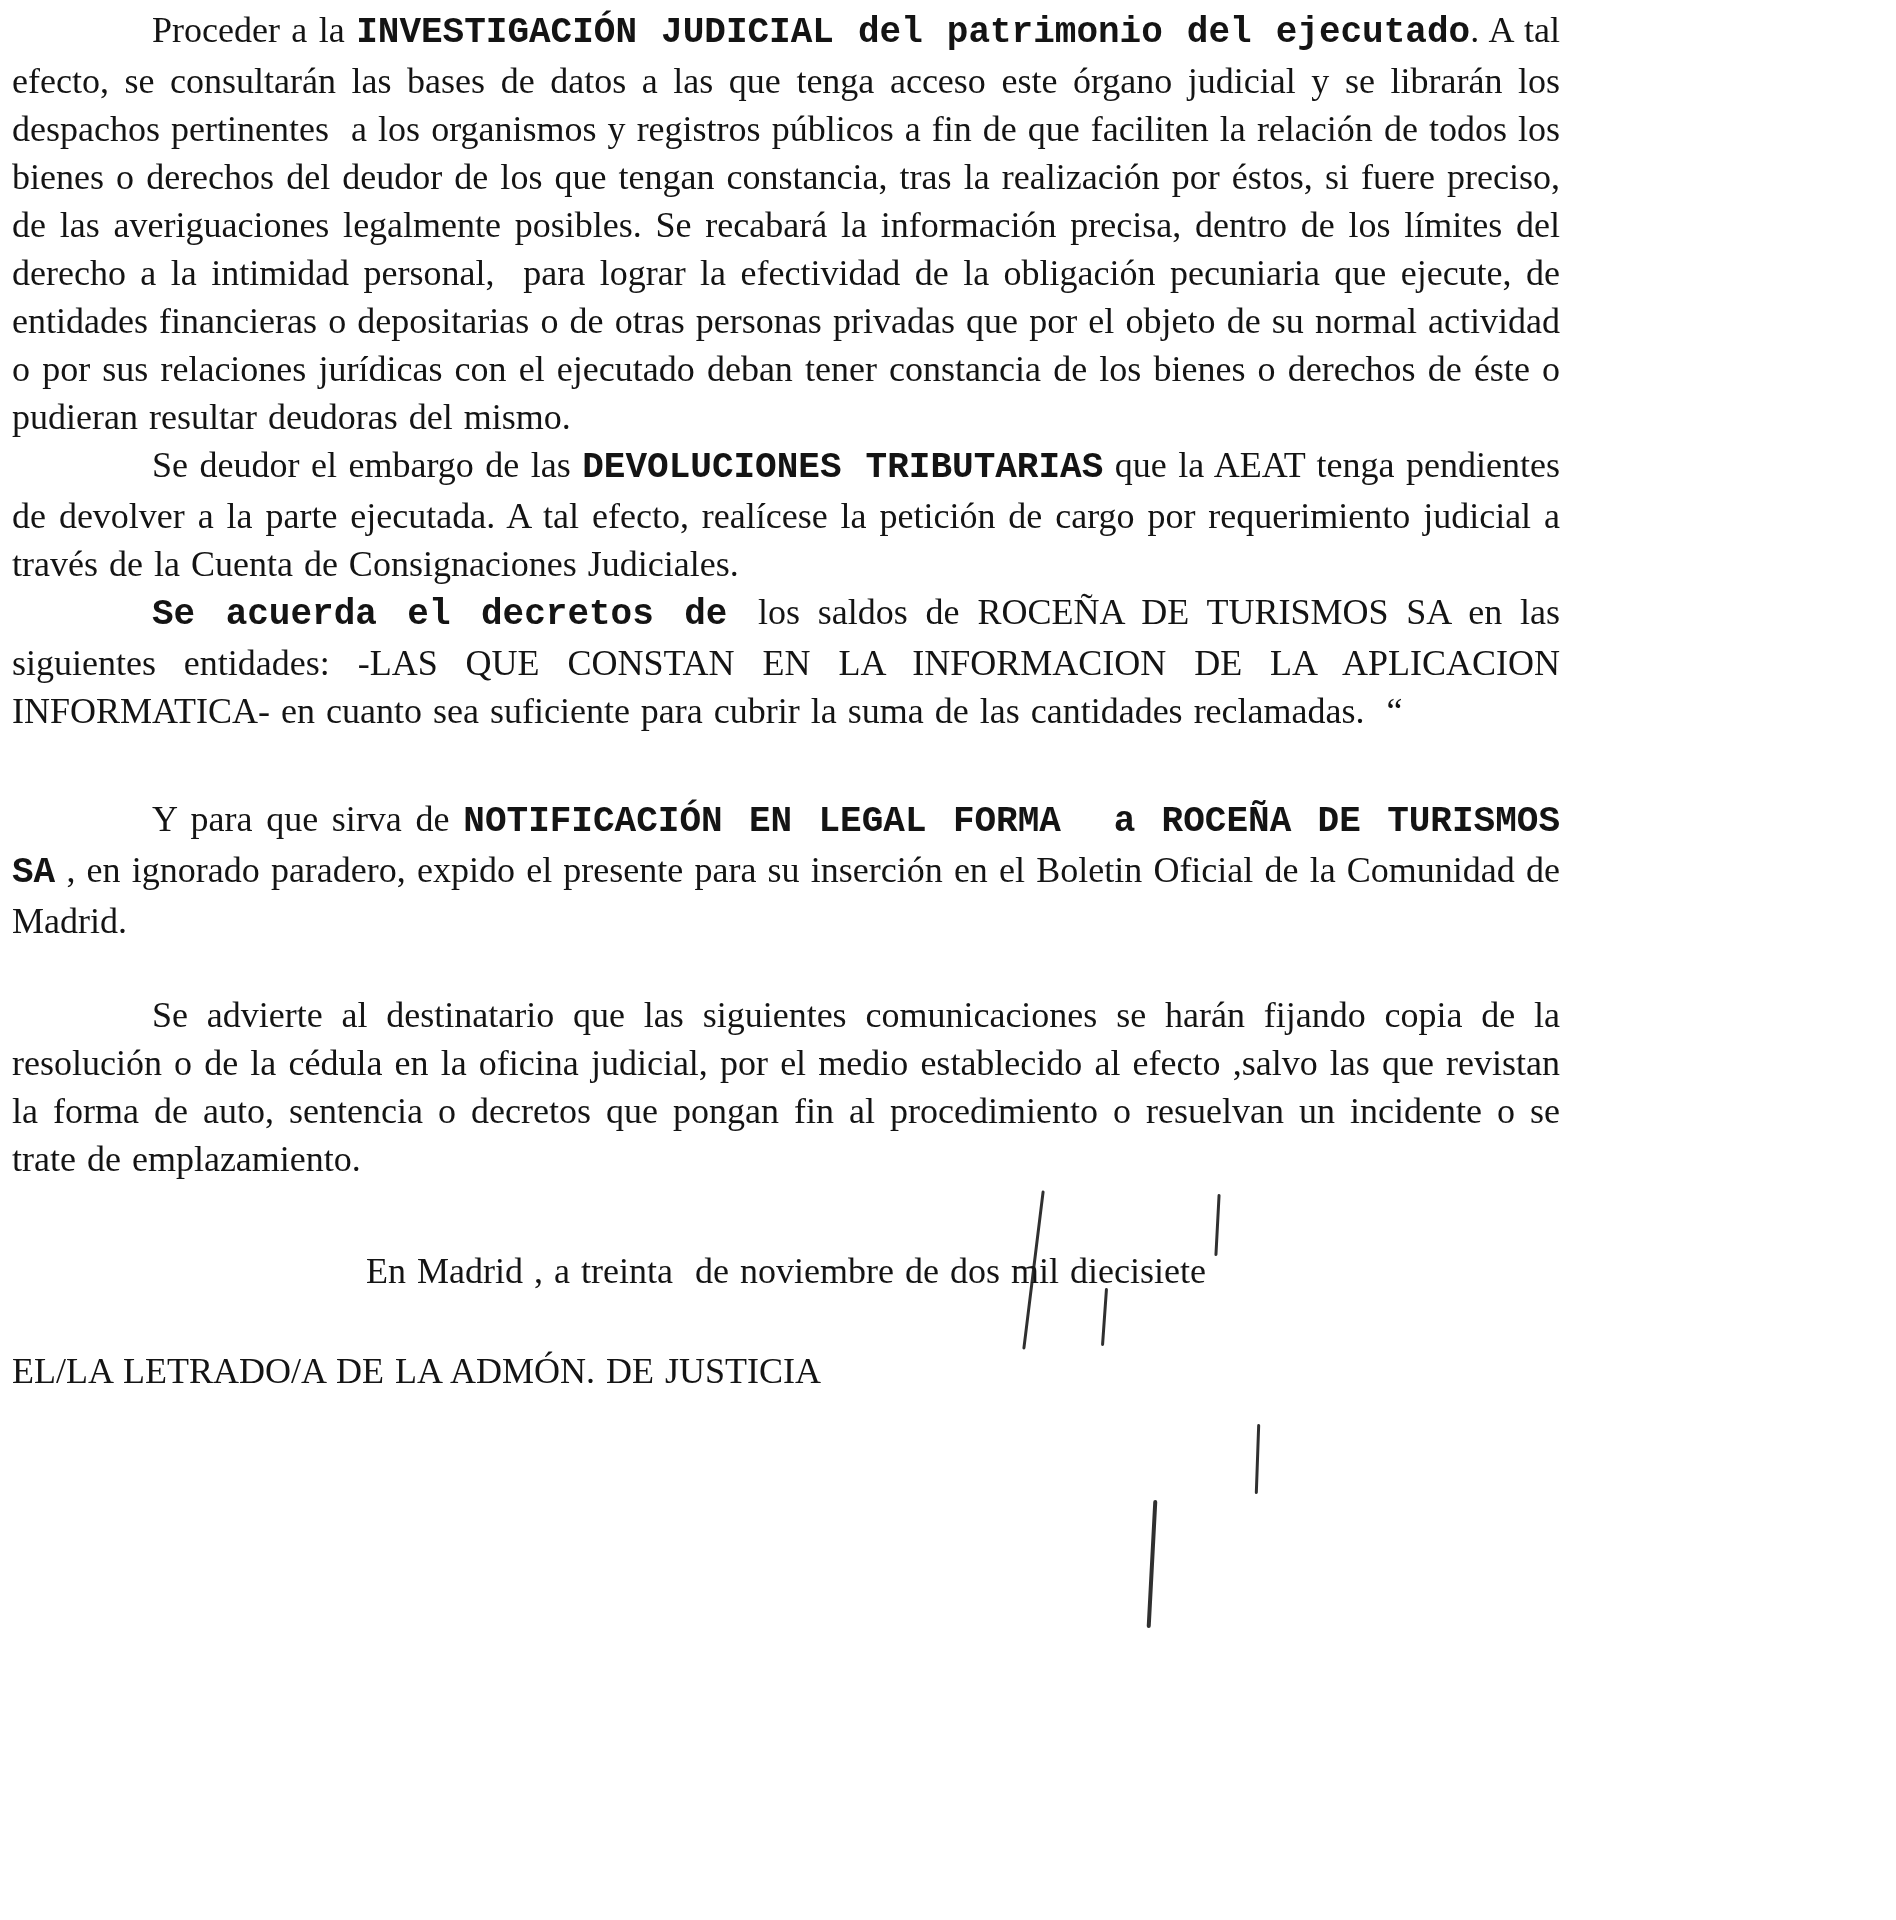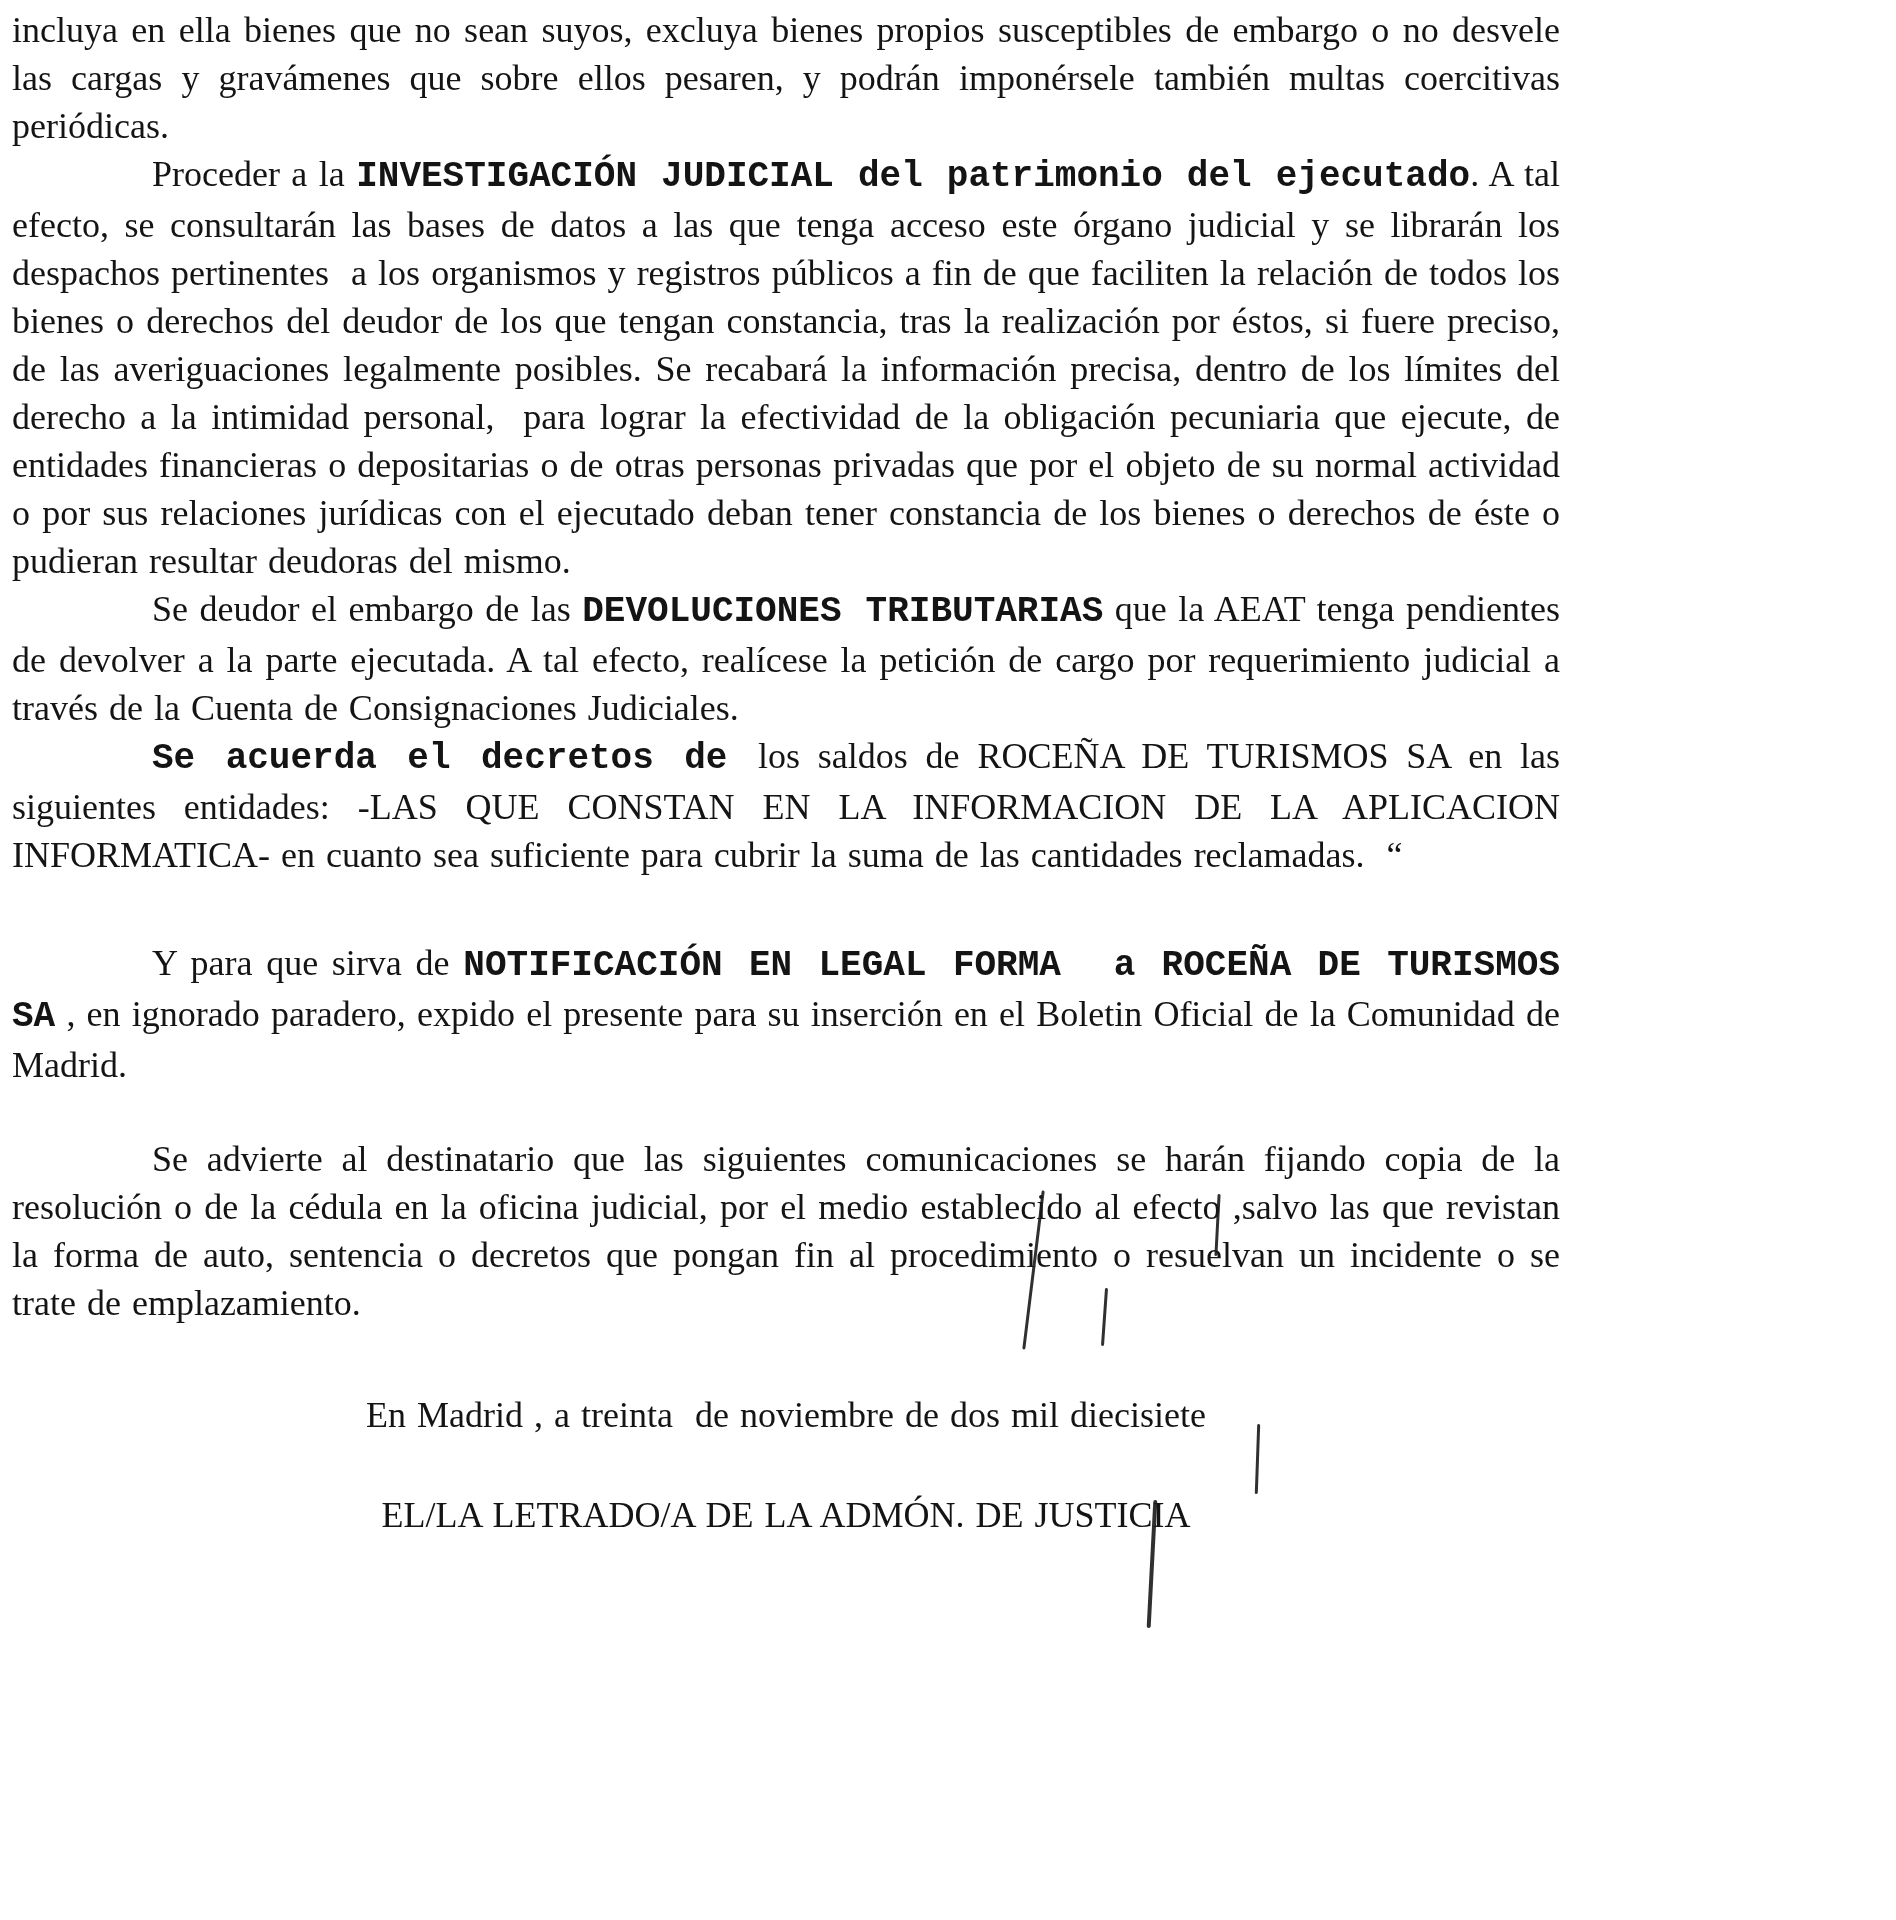--- a/index.html
+++ b/index.html
@@ -16,36 +16,35 @@
   .content { position:absolute; left:12px; top:6px; width:1548px; }
   p.para {
     margin:0;
     font-size:36px;
     line-height:48px;
     text-align:justify;
     text-justify:inter-word;
     word-spacing:2px;
   }
   p.para.indent { text-indent:140px; }
-  p.para.center { text-align:center; text-indent:0; }
+  p.para.center { text-align:left; text-indent:0; }
   span.b { font-weight:bold;font-family:Liberation Mono, monospace; }
   
   .stroke { position:absolute; background:#1a1a1a; border-radius:2px; opacity:0.9; }
   .s1 { left:1032px; top:1190px; width:3px; height:160px; transform:rotate(7deg); }
   .s2 { left:1216px; top:1194px; width:3px; height:62px; transform:rotate(3deg); }
   .s3 { left:1103px; top:1288px; width:3px; height:58px; transform:rotate(4deg); }
   .s4 { left:1256px; top:1424px; width:3px; height:70px; transform:rotate(2deg); }
   .s5 { left:1150px; top:1500px; width:4px; height:128px; transform:rotate(3deg); }
 </style>
 </head>
 <body>
 
 <div class="page">
   <div class="content">
-      <p class="para"><span>incluya en ella bienes que no sean suyos, excluya bienes propios susceptibles de embargo o no desvele las cargas y gravámenes que sobre ellos pesaren, y podrán imponérsele también multas coercitivas periódicas.</span></p>
       <p class="para indent"><span>Proceder a la </span><span class="b">INVESTIGACIÓN JUDICIAL del patrimonio del ejecutado</span><span>. A tal efecto, se consultarán las bases de datos a las que tenga acceso este órgano judicial y se librarán los despachos pertinentes &nbsp;a los organismos y registros públicos a fin de que faciliten la relación de todos los bienes o derechos del deudor de los que tengan constancia, tras la realización por éstos, si fuere preciso, de las averiguaciones legalmente posibles. Se recabará la información precisa, dentro de los límites del derecho a la intimidad personal, &nbsp;para lograr la efectividad de la obligación pecuniaria que ejecute, de entidades financieras o depositarias o de otras personas privadas que por el objeto de su normal actividad o por sus relaciones jurídicas con el ejecutado deban tener constancia de los bienes o derechos de éste o pudieran resultar deudoras del mismo.</span></p>
       <p class="para indent"><span>Se deudor el embargo de las </span><span class="b">DEVOLUCIONES TRIBUTARIAS</span><span> que la AEAT tenga pendientes de devolver a la parte ejecutada. A tal efecto, realícese la petición de cargo por requerimiento judicial a través de la Cuenta de Consignaciones Judiciales.</span></p>
       <p class="para indent"><span class="b">Se acuerda el decretos de </span><span>los saldos de ROCEÑA DE TURISMOS SA en las siguientes entidades: -LAS QUE CONSTAN EN LA INFORMACION DE LA APLICACION INFORMATICA- en cuanto sea suficiente para cubrir la suma de las cantidades reclamadas. &nbsp;“</span></p>
       <p class="para indent" style="margin-top: 60px;"><span>Y para que sirva de </span><span class="b">NOTIFICACIÓN EN LEGAL FORMA &nbsp;a ROCEÑA DE TURISMOS SA</span><span> , en ignorado paradero, expido el presente para su inserción en el Boletin Oficial de la Comunidad de Madrid.</span></p>
       <p class="para indent" style="margin-top: 46px;"><span>Se advierte al destinatario que las siguientes comunicaciones se harán fijando copia de la resolución o de la cédula en la oficina judicial, por el medio establecido al efecto ,salvo las que revistan la forma de auto, sentencia o decretos que pongan fin al procedimiento o resuelvan un incidente o se trate de emplazamiento.</span></p>
       <p class="para" style="text-align: center; margin-top: 64px;"><span>En Madrid , a treinta &nbsp;de noviembre de dos mil diecisiete</span></p>
       <p class="para center" style="margin-top: 52px;"><span>EL/LA LETRADO/A DE LA ADMÓN. DE JUSTICIA</span></p>
     </div>
 
   <div class="stroke s1"></div>

